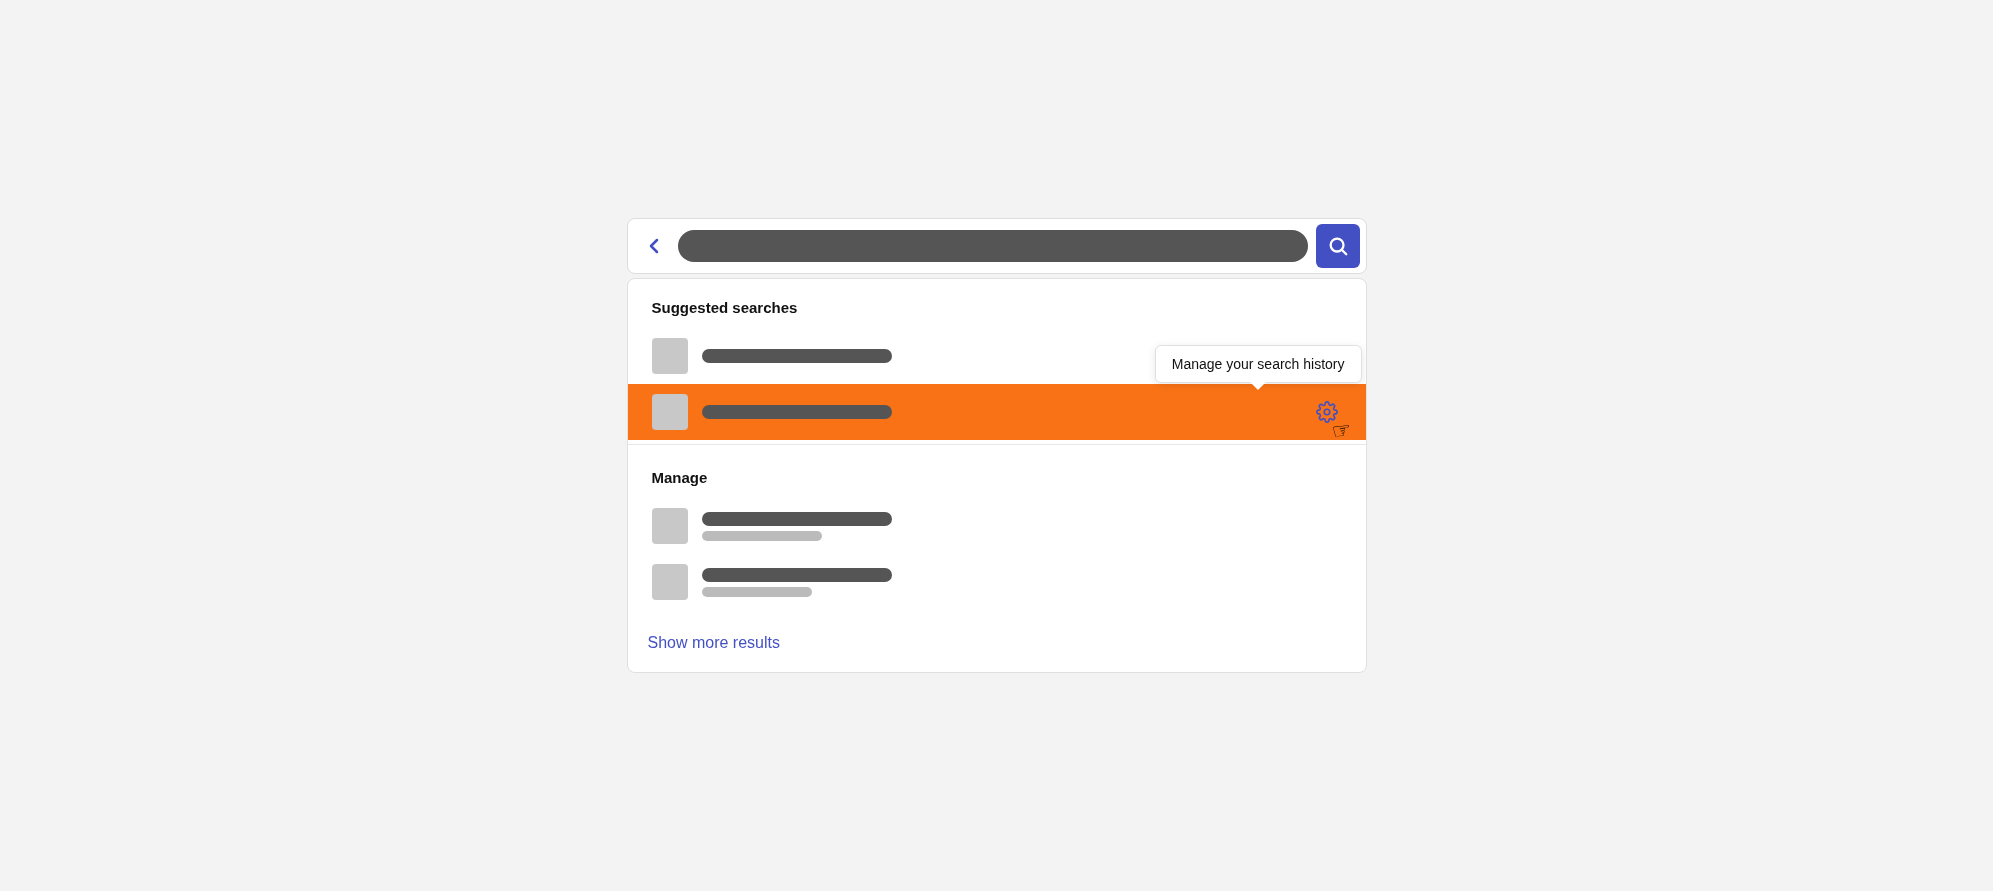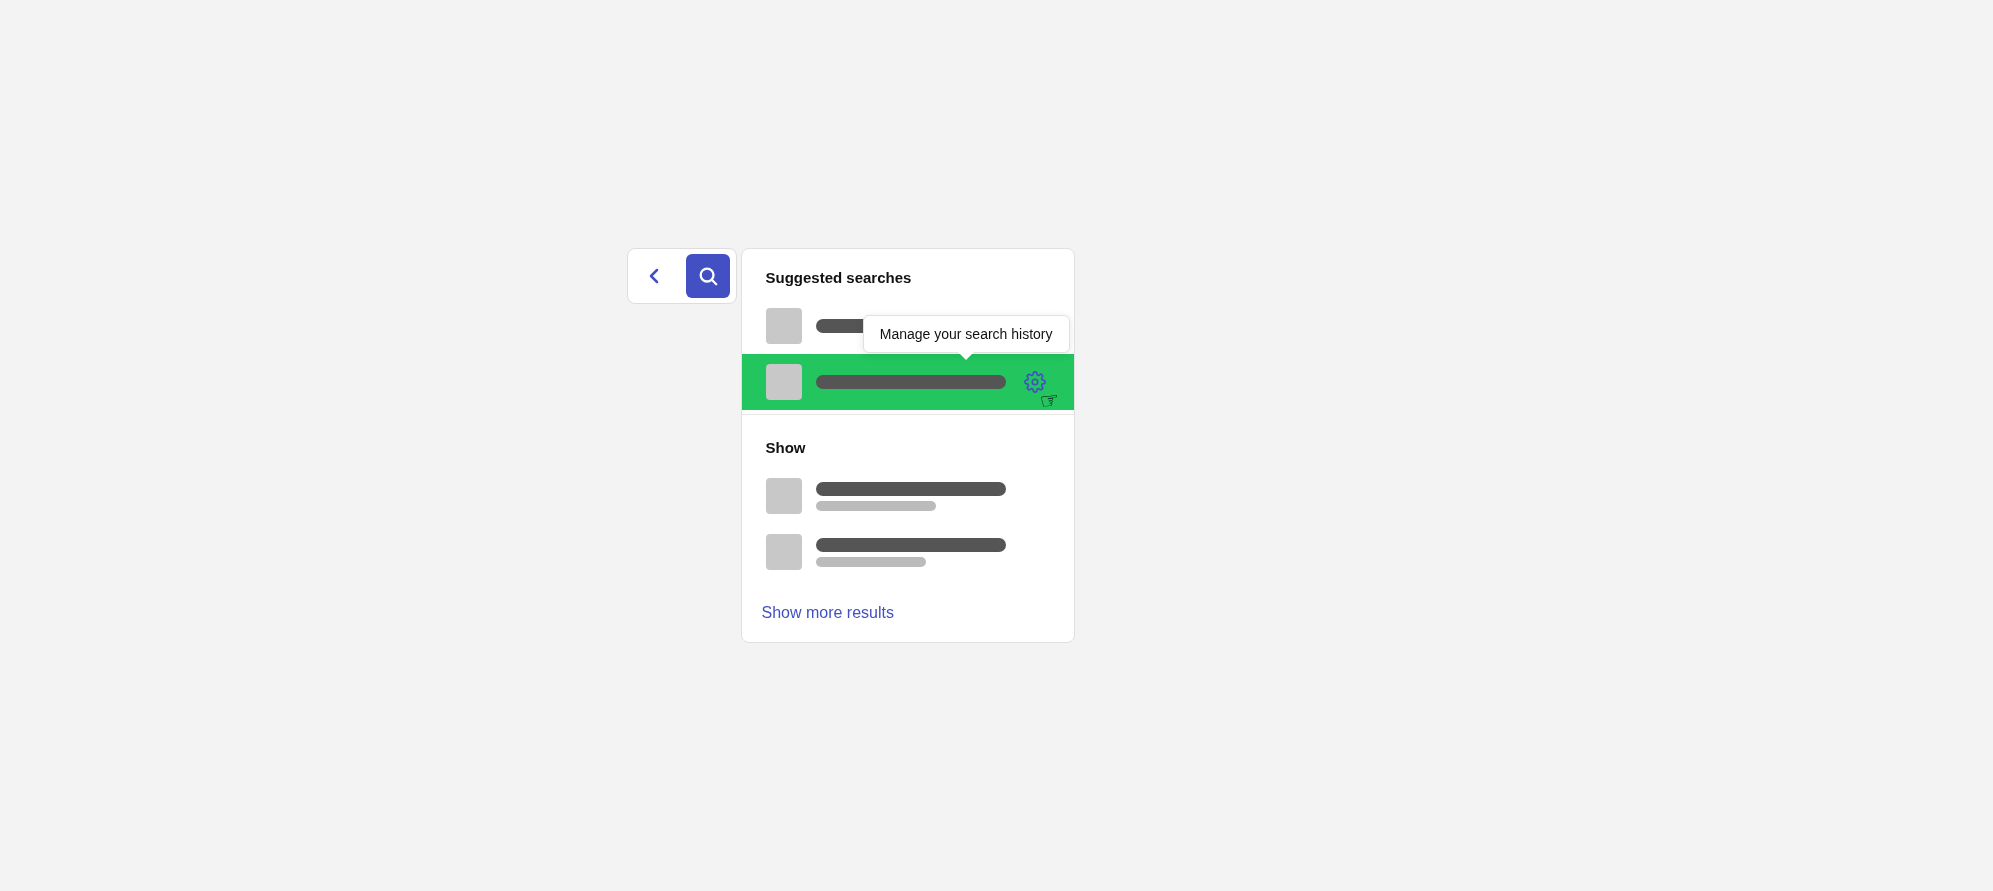--- a/index.html
+++ b/index.html
@@ -10,20 +10,21 @@
       width: 1993px;
       height: 891px;
       display: flex;
       align-items: center;
       justify-content: center;
     }
 
     .container {
       width: 740px;
       display: flex;
+      flex-direction: column;
       gap: 4px;
     }
 
     
     .search-bar {
       display: flex;
       align-items: center;
       background: #fff;
       border: 1px solid #ddd;
       border-radius: 8px;
@@ -92,21 +93,21 @@
       display: flex;
       align-items: center;
       gap: 14px;
       padding: 10px 24px;
       cursor: pointer;
       position: relative;
     }
 
     .suggestion-item:hover,
     .suggestion-item.highlighted {
-      background: #22c55e;
+      background: #f97316;
     }
 
     .item-icon-box {
       width: 36px;
       height: 36px;
       background: #c8c8c8;
       border-radius: 4px;
       flex-shrink: 0;
     }
 
@@ -255,21 +256,21 @@
           </svg>
         </button>
 
         <div class="cursor-overlay">☞</div>
       </div>
     </div>
 
     <hr class="divider">
 
     <div class="section">
-      <div class="section-title">Show</div>
+      <div class="section-title">Manage</div>
 
       <div class="suggestion-item">
         <div class="item-icon-box"></div>
         <div class="item-text">
           <div class="item-bar-primary" style="width:190px;"></div>
           <div class="item-bar-secondary" style="width:120px;"></div>
         </div>
       </div>
 
       <div class="suggestion-item">

